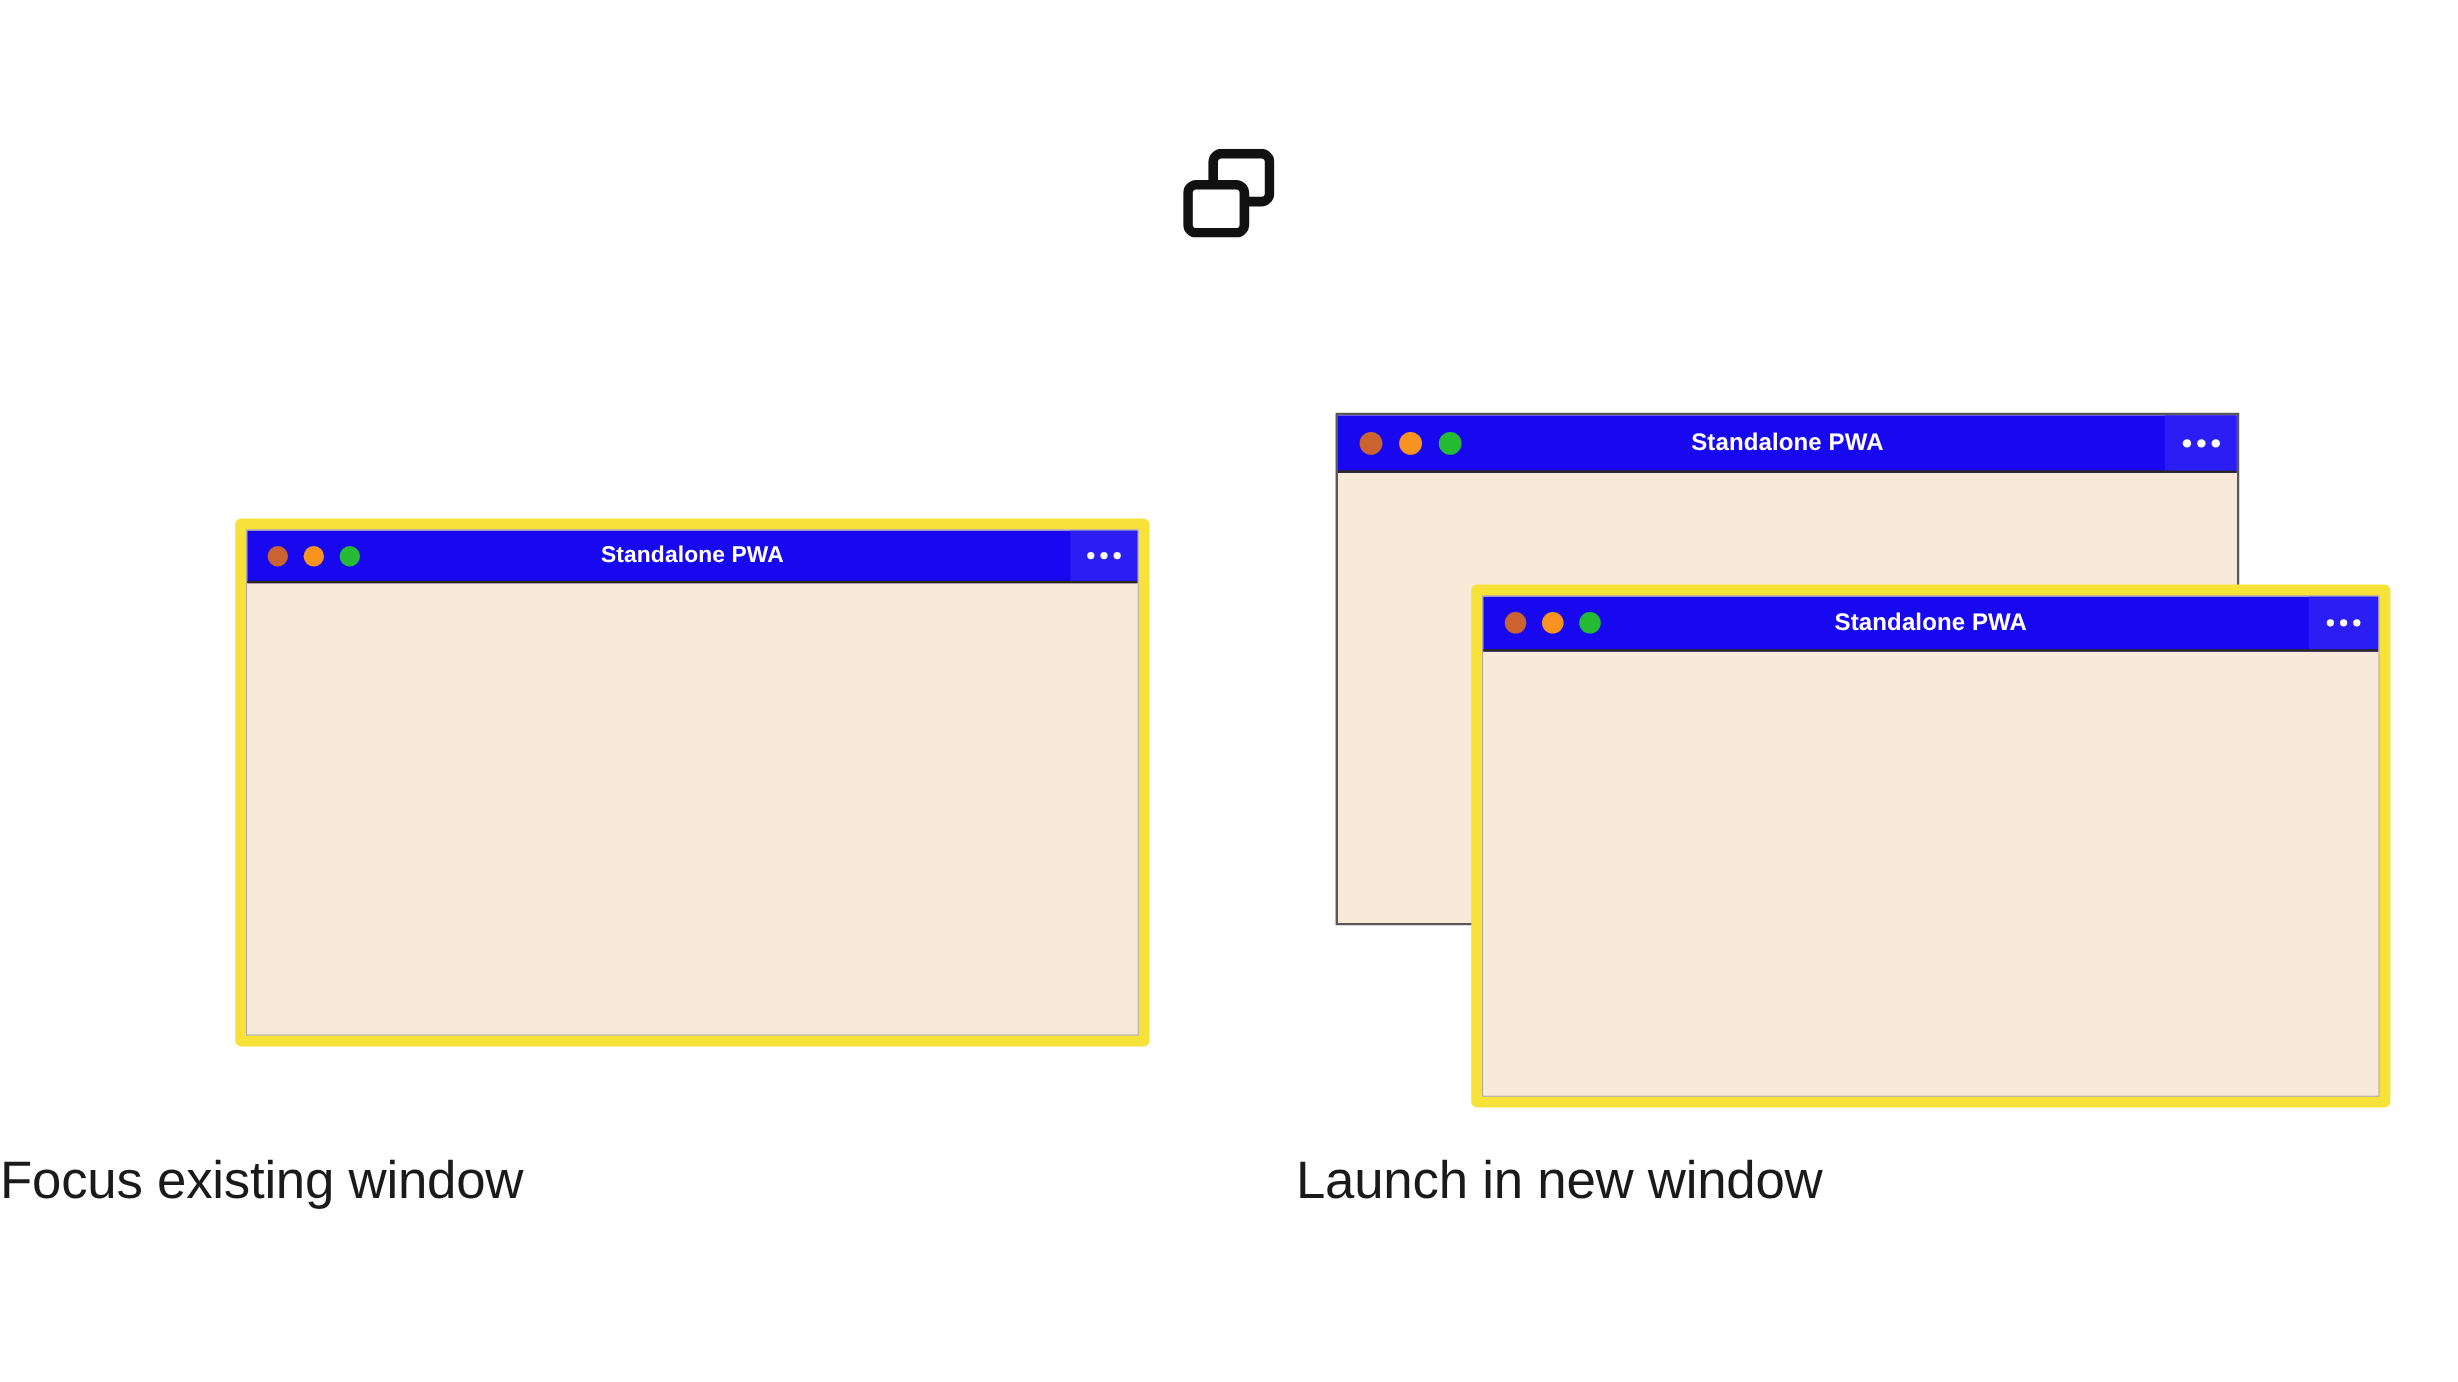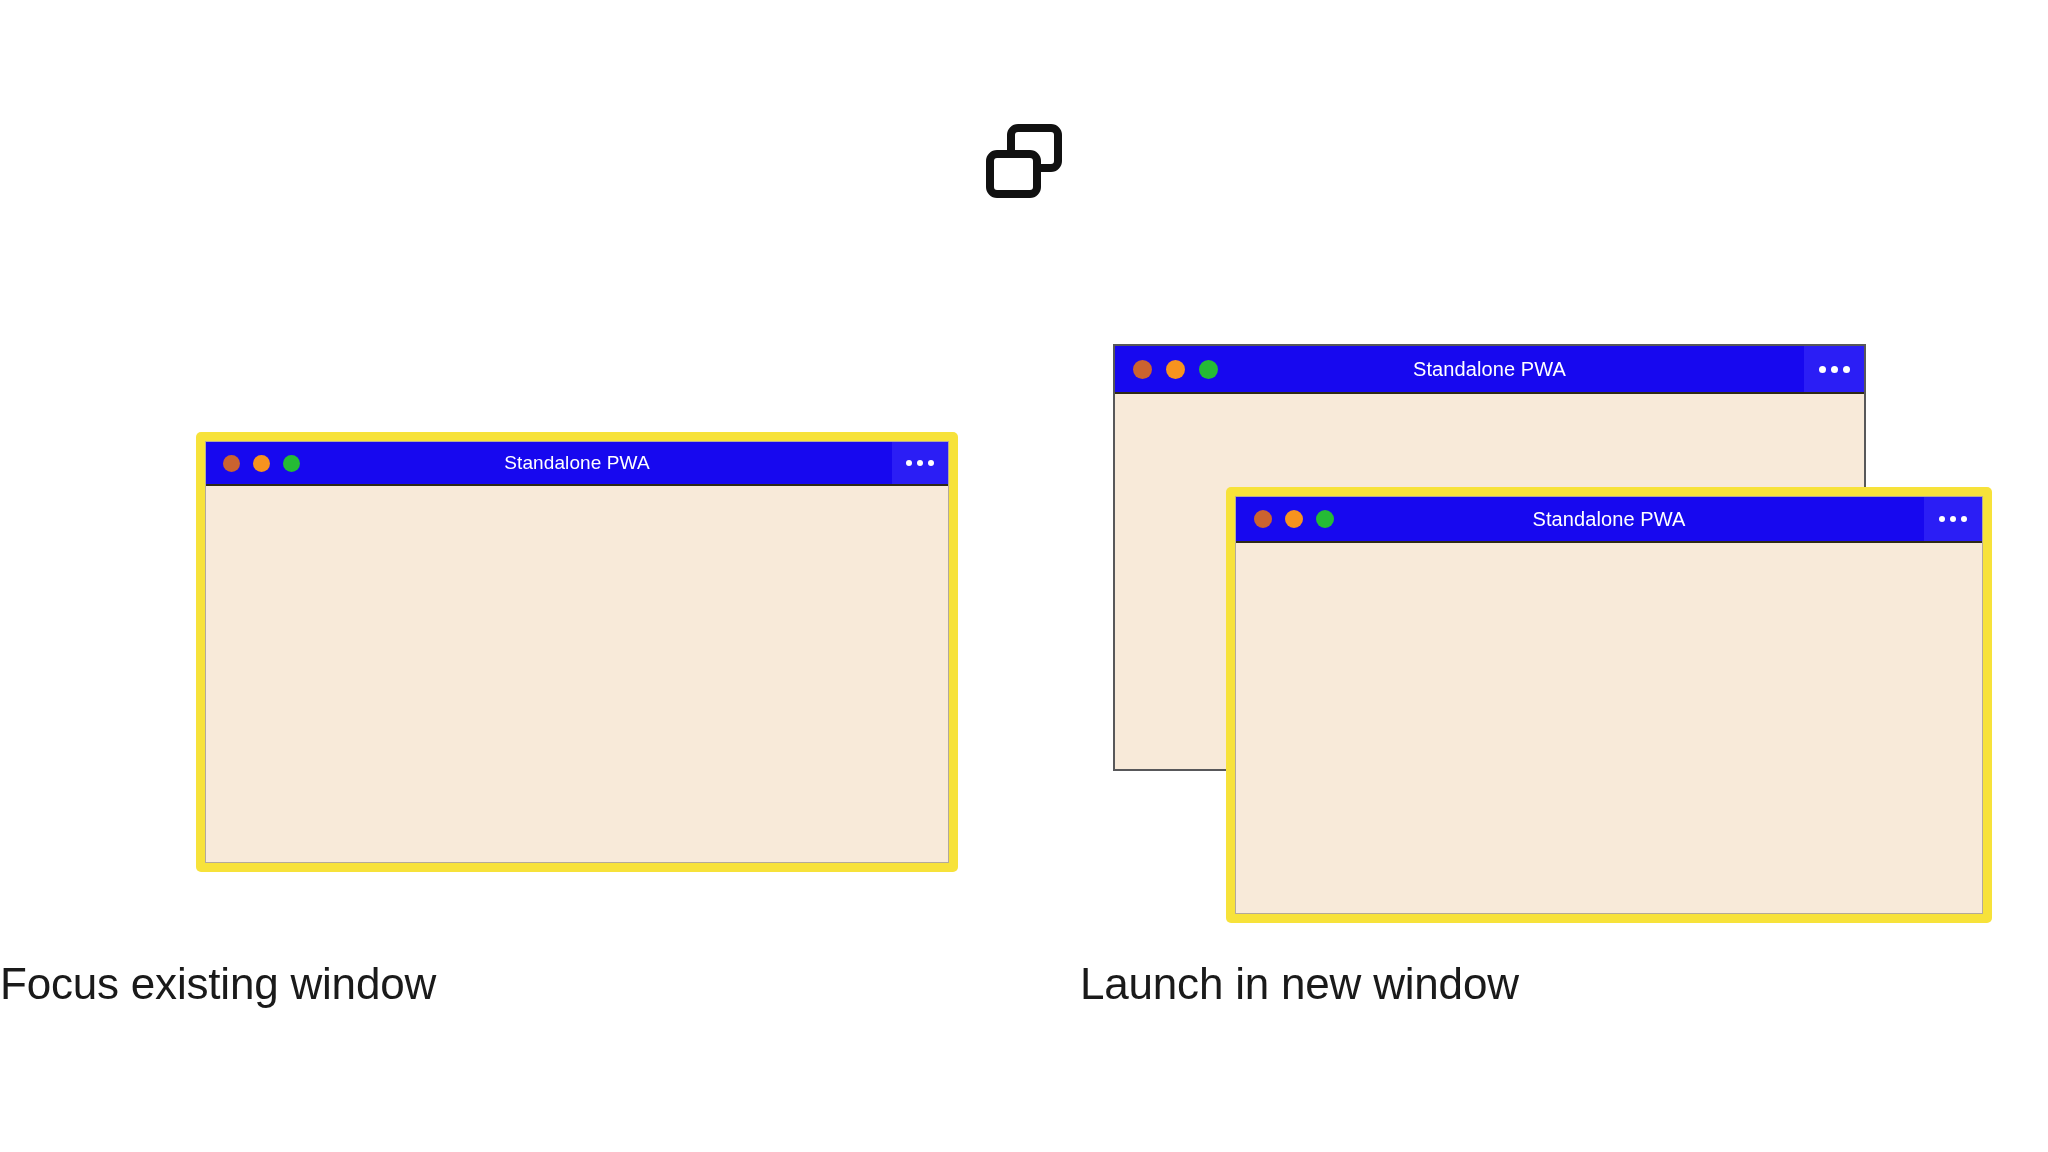--- a/index.html
+++ b/index.html
@@ -106,21 +106,21 @@
 
   .dot.close   { background: #cb6330; }
   .dot.min     { background: #f7931e; }
   .dot.max     { background: #25bb35; }
 
   .titlebar-title {
     flex: 1 1 auto;
     text-align: center;
     color: #ffffff;
     font-family: "Liberation Sans", sans-serif;
-    font-weight: 400;
+    font-weight: 700;
     letter-spacing: 0.1px;
     white-space: nowrap;
     user-select: none;
   }
 
   .menu-button {
     position: absolute;
     right: 0;
     top: 0;
     height: 100%;

